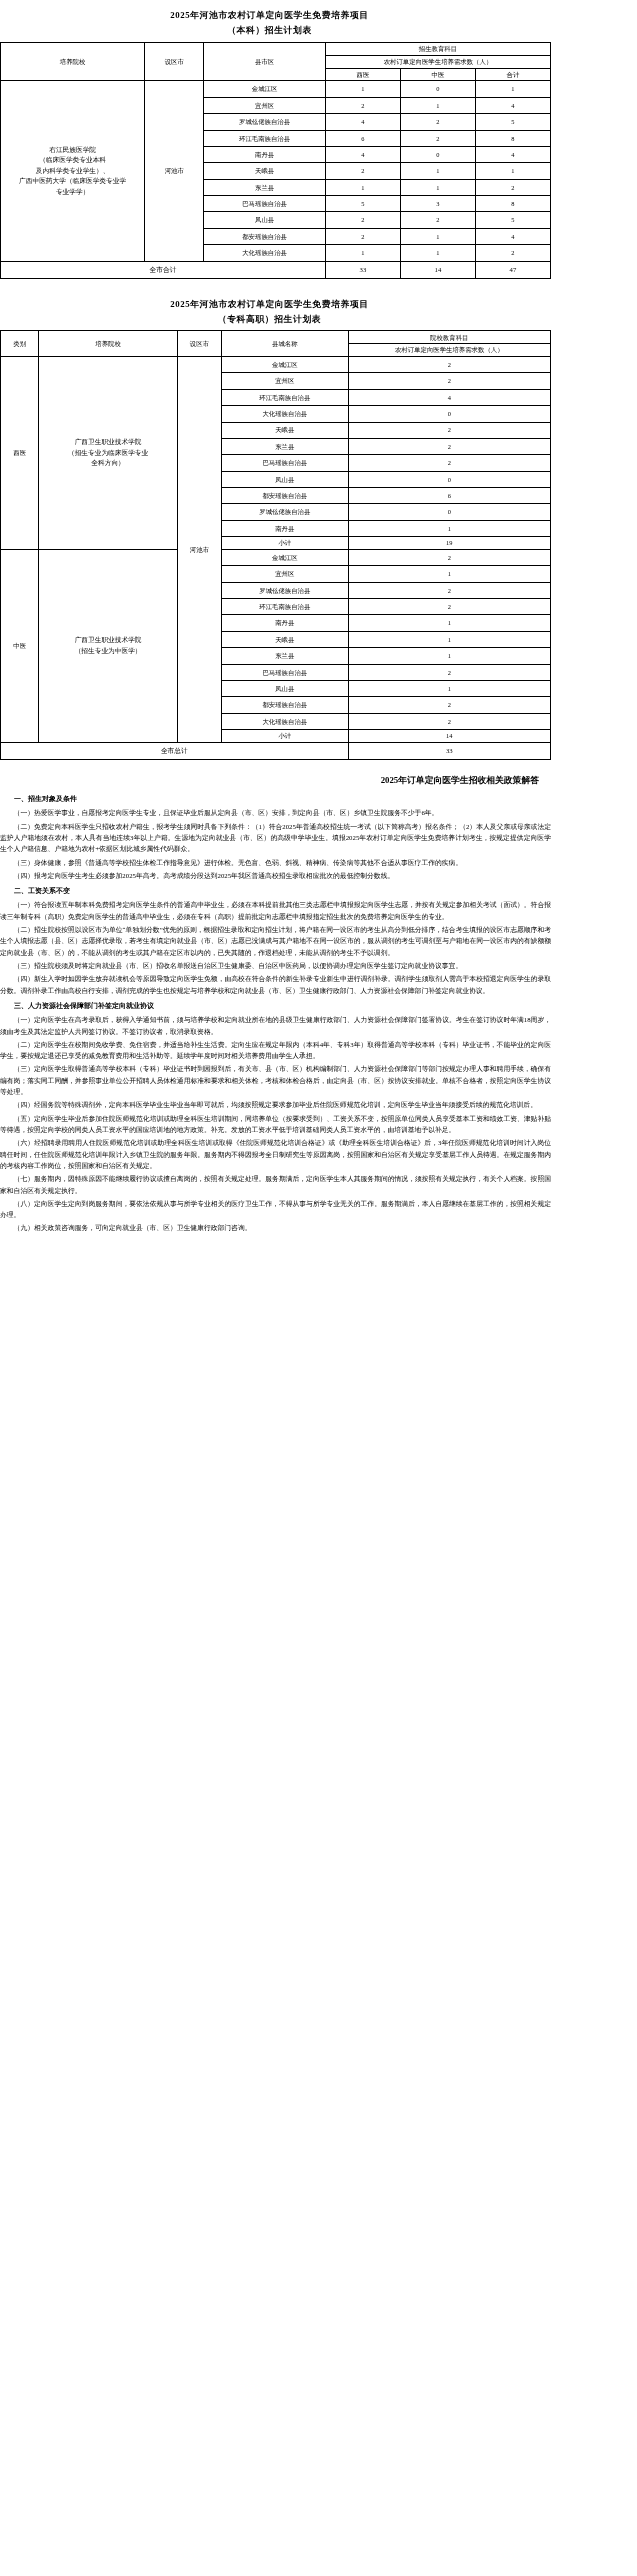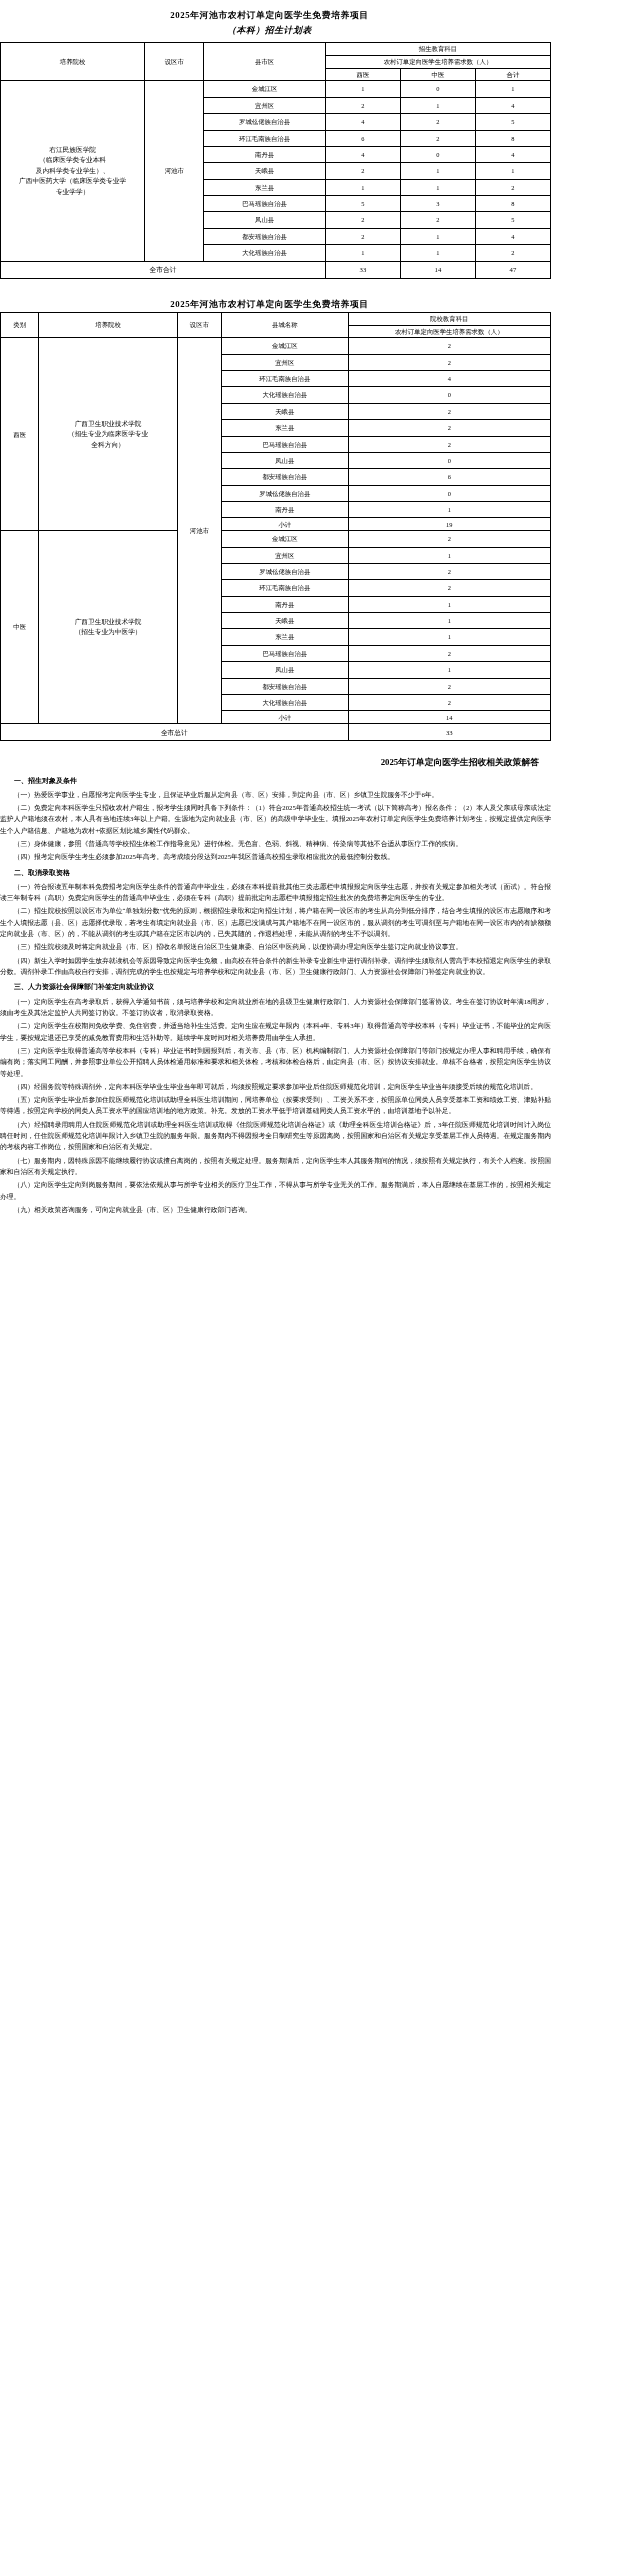--- a/index.html
+++ b/index.html
@@ -1,19 +1,19 @@
 <!DOCTYPE html>
 <html style="font-size:9.4px"><head>
 <meta charset="utf-8">
 <style>
   html,body{margin:0;padding:0;background:#ffffff;}
   body{width:638px;font-family:"Liberation Serif","DejaVu Serif",serif;color:#000;}
   .page{width:539px;padding:8.2px 0 17.6px 0;box-sizing:border-box;}
   .title{text-align:center;font-size:8.8px;font-weight:bold;line-height:15.2px;letter-spacing:0.6px;}
-  .title2{text-align:center;font-size:8.8px;font-weight:bold;line-height:15.2px;letter-spacing:0.6px;margin-bottom:3.5px;font-style:italic;}
+  .title2{text-align:center;font-size:8.8px;font-weight:bold;line-height:15.2px;letter-spacing:0.6px;margin-bottom:3.5px;}
   table{border-collapse:collapse;margin:0 auto;font-size:6.4px;}
   table.t1{width:551px;}
   table.t2{width:551px;}
   td,th{border:0.6px solid #000;text-align:center;vertical-align:middle;padding:1.2px 1.2px;line-height:9.4px;font-weight:normal;}
   .hdr{font-size:6.4px;}
   .vname{font-size:6.7px;line-height:10.5px;padding:2.3px 3.5px;}
   .tall{height:13px;}
   .total{height:14px;font-size:6.7px;}
   .spacer{height:17.6px;}
   .sec-title{text-align:right;font-size:8.8px;font-weight:bold;margin:15.2px 0 5.9px 0;}
@@ -118,20 +118,21 @@
           <td class="total">33</td>
           <td class="total">14</td>
           <td class="total">47</td>
         </tr>
       </tbody>
   </table>
 
   <div class="spacer"></div>
 
   <div class="title">2025年河池市农村订单定向医学生免费培养项目</div>
+  <div class="title2">（专科高职）招生计划表</div>
 
   <table class="t2">
     <tbody id="t2-body">
         <tr>
           <td class="hdr" rowspan="2" style="width:35px">类别</td>
           <td class="hdr" rowspan="2" style="width:135px">培养院校</td>
           <td class="hdr" rowspan="2" style="width:41px">设区市</td>
           <td class="hdr" rowspan="2" style="width:123px">县城名称</td>
           <td class="hdr">院校教育科目</td>
         </tr>
@@ -246,21 +247,21 @@
       </tbody>
   </table>
 
   <div class="sec-title">2025年订单定向医学生招收相关政策解答</div>
   <div class="body-wrap" id="policy-body">
       <p class="h2">一、招生对象及条件</p>
       <p class="para">（一）热爱医学事业，自愿报考定向医学生专业，且保证毕业后服从定向县（市、区）安排，到定向县（市、区）乡镇卫生院服务不少于6年。</p>
       <p class="para">（二）免费定向本科医学生只招收农村户籍生，报考学生须同时具备下列条件：（1）符合2025年普通高校招生统一考试（以下简称高考）报名条件；（2）本人及父亲或母亲或法定监护人户籍地须在农村，本人具有当地连续3年以上户籍。生源地为定向就业县（市、区）的高级中学毕业生。填报2025年农村订单定向医学生免费培养计划考生，按规定提供定向医学生个人户籍信息、户籍地为农村+依据区划比城乡属性代码群众。</p>
       <p class="para">（三）身体健康，参照《普通高等学校招生体检工作指导意见》进行体检。无色盲、色弱、斜视、精神病、传染病等其他不合适从事医疗工作的疾病。</p>
       <p class="para">（四）报考定向医学生考生必须参加2025年高考。高考成绩分段达到2025年我区普通高校招生录取相应批次的最低控制分数线。</p>
-      <p class="h2">二、取消录取资格</p>
+      <p class="h2">二、工资关系不变</p>
       <p class="para">（一）符合报读五年制本科免费招考定向医学生条件的普通高中毕业生，必须在本科提前批其他三类志愿栏中填报报定向医学生志愿，并按有关规定参加相关考试（面试）。符合报读三年制专科（高职）免费定向医学生的普通高中毕业生，必须在专科（高职）提前批定向志愿栏中填报指定招生批次的免费培养定向医学生的专业。</p>
       <p class="para">（二）招生院校按照以设区市为单位“单独划分数”优先的原则，根据招生录取和定向招生计划，将户籍在同一设区市的考生从高分到低分排序，结合考生填报的设区市志愿顺序和考生个人填报志愿（县、区）志愿择优录取，若考生有填定向就业县（市、区）志愿已没满成与其户籍地不在同一设区市的，服从调剂的考生可调剂至与户籍地在同一设区市内的有缺额额定向就业县（市、区）的，不能从调剂的考生或其户籍在定区市以内的，已失其随的，作退档处理，未能从调剂的考生不予以调剂。</p>
       <p class="para">（三）招生院校须及时将定向就业县（市、区）招收名单报送自治区卫生健康委、自治区中医药局，以便协调办理定向医学生签订定向就业协议事宜。</p>
       <p class="para">（四）新生入学时如因学生放弃就读机会等原因导致定向医学生免额，由高校在符合条件的新生补录专业新生中进行调剂补录。调剂学生须取剂人需高于本校招退定向医学生的录取分数。调剂补录工作由高校自行安排，调剂完成的学生也按规定与培养学校和定向就业县（市、区）卫生健康行政部门、人力资源社会保障部门补签定向就业协议。</p>
       <p class="h2">三、人力资源社会保障部门补签定向就业协议</p>
       <p class="para">（一）定向医学生在高考录取后，获得入学通知书前，须与培养学校和定向就业所在地的县级卫生健康行政部门、人力资源社会保障部门签署协议。考生在签订协议时年满18周岁，须由考生及其法定监护人共同签订协议。不签订协议者，取消录取资格。</p>
       <p class="para">（二）定向医学生在校期间免收学费、免住宿费，并适当给补生生活费。定向生应在规定年限内（本科4年、专科3年）取得普通高等学校本科（专科）毕业证书，不能毕业的定向医学生，要按规定退还已享受的减免教育费用和生活补助等。延续学年度时间对相关培养费用由学生人承担。</p>
       <p class="para">（三）定向医学生取得普通高等学校本科（专科）毕业证书时到园报到后，有关市、县（市、区）机构编制部门、人力资源社会保障部门等部门按规定办理人事和聘用手续，确保有编有岗；落实同工同酬，并参照事业单位公开招聘人员体检通用标准和要求和相关体检，考核和体检合格后，由定向县（市、区）按协议安排就业。单核不合格者，按照定向医学生协议等处理。</p>
       <p class="para">（四）经国务院等特殊调剂外，定向本科医学毕业生毕业当年即可就后，均须按照规定要求参加毕业后住院医师规范化培训，定向医学生毕业当年须接受后续的规范化培训后。</p>
       <p class="para">（五）定向医学生毕业后参加住院医师规范化培训或助理全科医生培训期间，同培养单位（按要求受到）、工资关系不变，按照原单位同类人员享受基本工资和绩效工资、津贴补贴等待遇，按照定向学校的同类人员工资水平的国应培训地的地方政策。补充。发放的工资水平低于培训基础同类人员工资水平的，由培训基地予以补足。</p>

